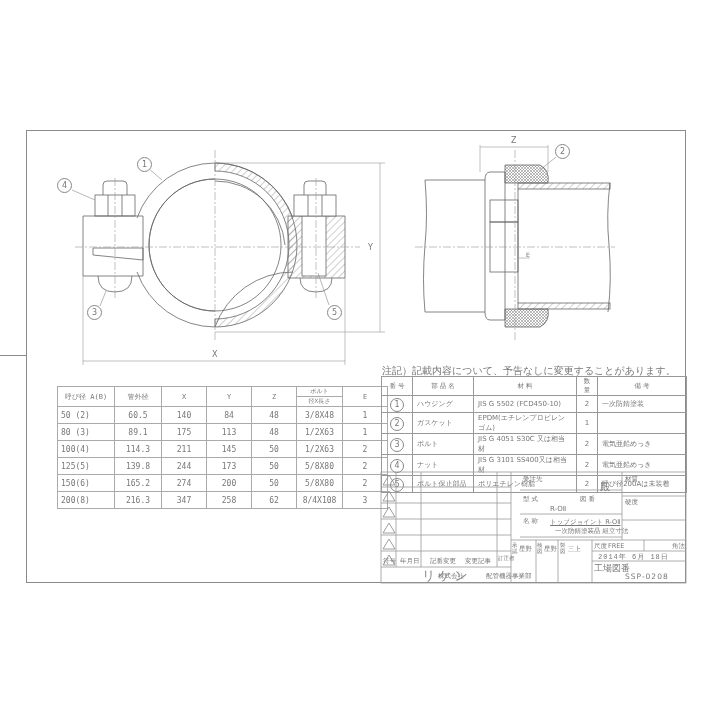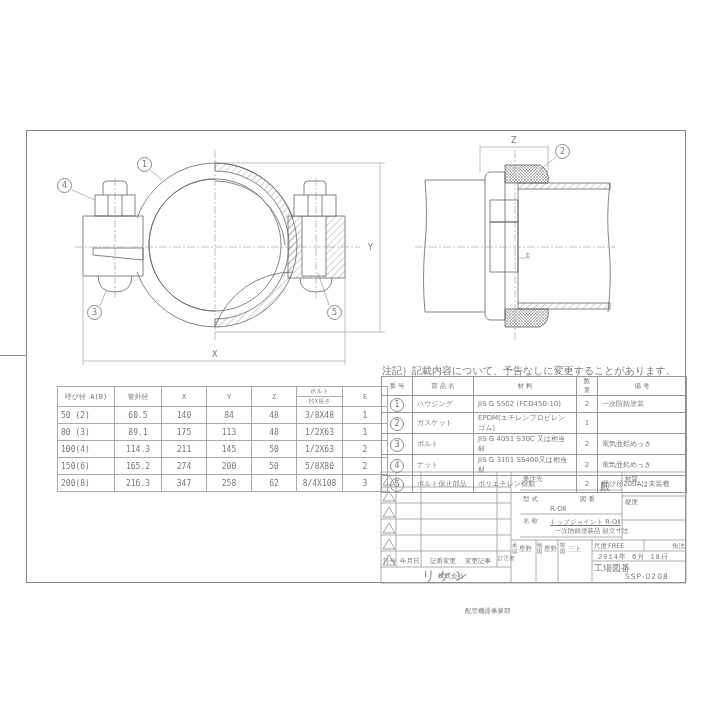--- a/index.html
+++ b/index.html
@@ -168,20 +168,29 @@
   <tr>
     <td class="size">100(4)</td>
     <td>114.3</td>
     <td>211</td>
     <td>145</td>
     <td>50</td>
     <td>1/2X63</td>
     <td>2</td>
   </tr>
   <tr>
+    <td class="size">125(5)</td>
+    <td>139.8</td>
+    <td>244</td>
+    <td>173</td>
+    <td>50</td>
+    <td>5/8X80</td>
+    <td>2</td>
+  </tr>
+  <tr>
     <td class="size">150(6)</td>
     <td>165.2</td>
     <td>274</td>
     <td>200</td>
     <td>50</td>
     <td>5/8X80</td>
     <td>2</td>
   </tr>
   <tr>
     <td class="size">200(8)</td>
@@ -285,21 +294,21 @@
 </svg>
 
 <div class="tbtext" style="left:383px;top:557px;">符号</div>
 <div class="tbtext" style="left:400px;top:557px;">年月日</div>
 <div class="tbtext" style="left:430px;top:557px;">記番変更</div>
 <div class="tbtext" style="left:465px;top:557px;">変更記事</div>
 <div class="tbtext" style="left:498px;top:555px;font-size:5.5px;">訂正者</div>
 
 <div class="tbtext" style="left:398px;top:572px;padding-left:40px;">株式会社</div>
 <div class="tbtext" style="left:422px;top:567px;font-size:13px;color:#888;letter-spacing:3px;">リケン</div>
-<div class="tbtext" style="left:465px;top:572px;margin-top:35px;">配管機器事業部</div>
+<div class="tbtext" style="left:486px;top:572px;">配管機器事業部</div>
 
 <div class="tbtext" style="left:523px;top:475px;">受注先</div>
 <div class="tbtext" style="left:600px;top:480px;font-size:10px;">殿</div>
 <div class="tbtext" style="left:625px;top:475px;">材質</div>
 <div class="tbtext" style="left:625px;top:498px;">硬度</div>
 <div class="tbtext" style="left:523px;top:495px;">型  式</div>
 <div class="tbtext" style="left:580px;top:495px;">図  番</div>
 <div class="tbtext" style="left:550px;top:505px;font-size:7px;">R-OⅡ</div>
 <div class="tbtext" style="left:523px;top:517px;">名  称</div>
 <div class="tbtext" style="left:550px;top:518px;text-decoration:underline;">トップジョイント R-OⅡ</div>

